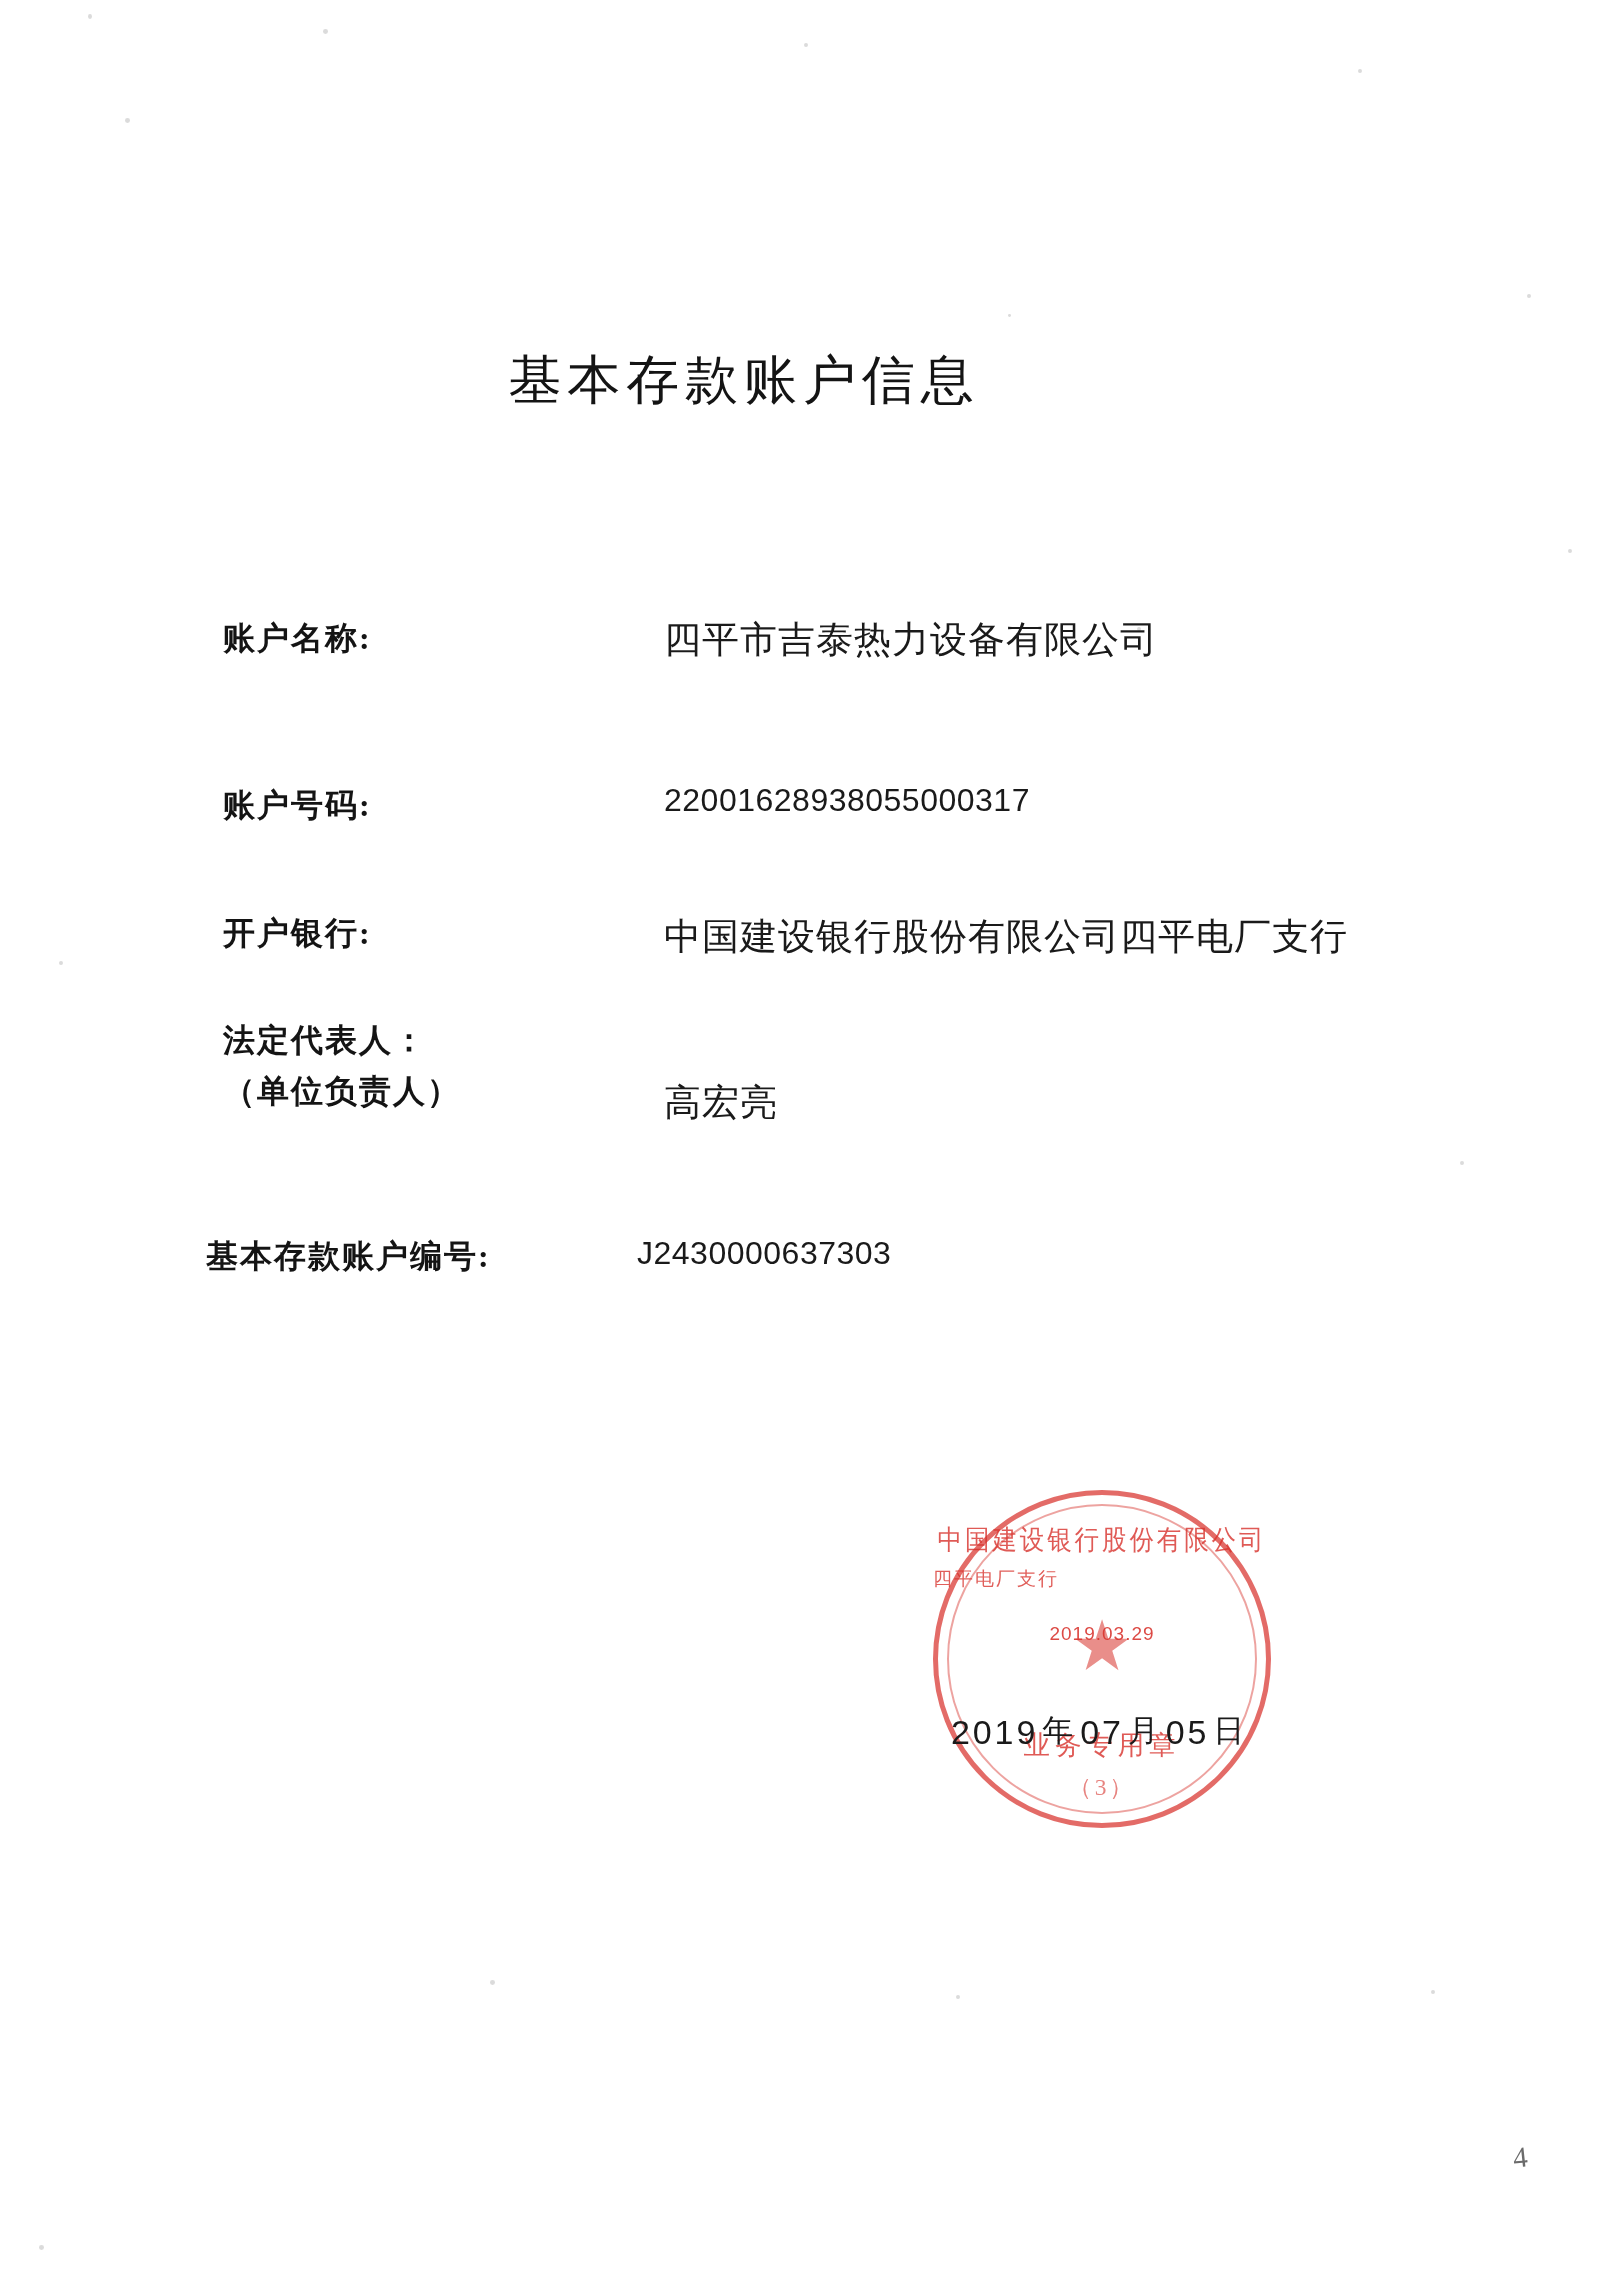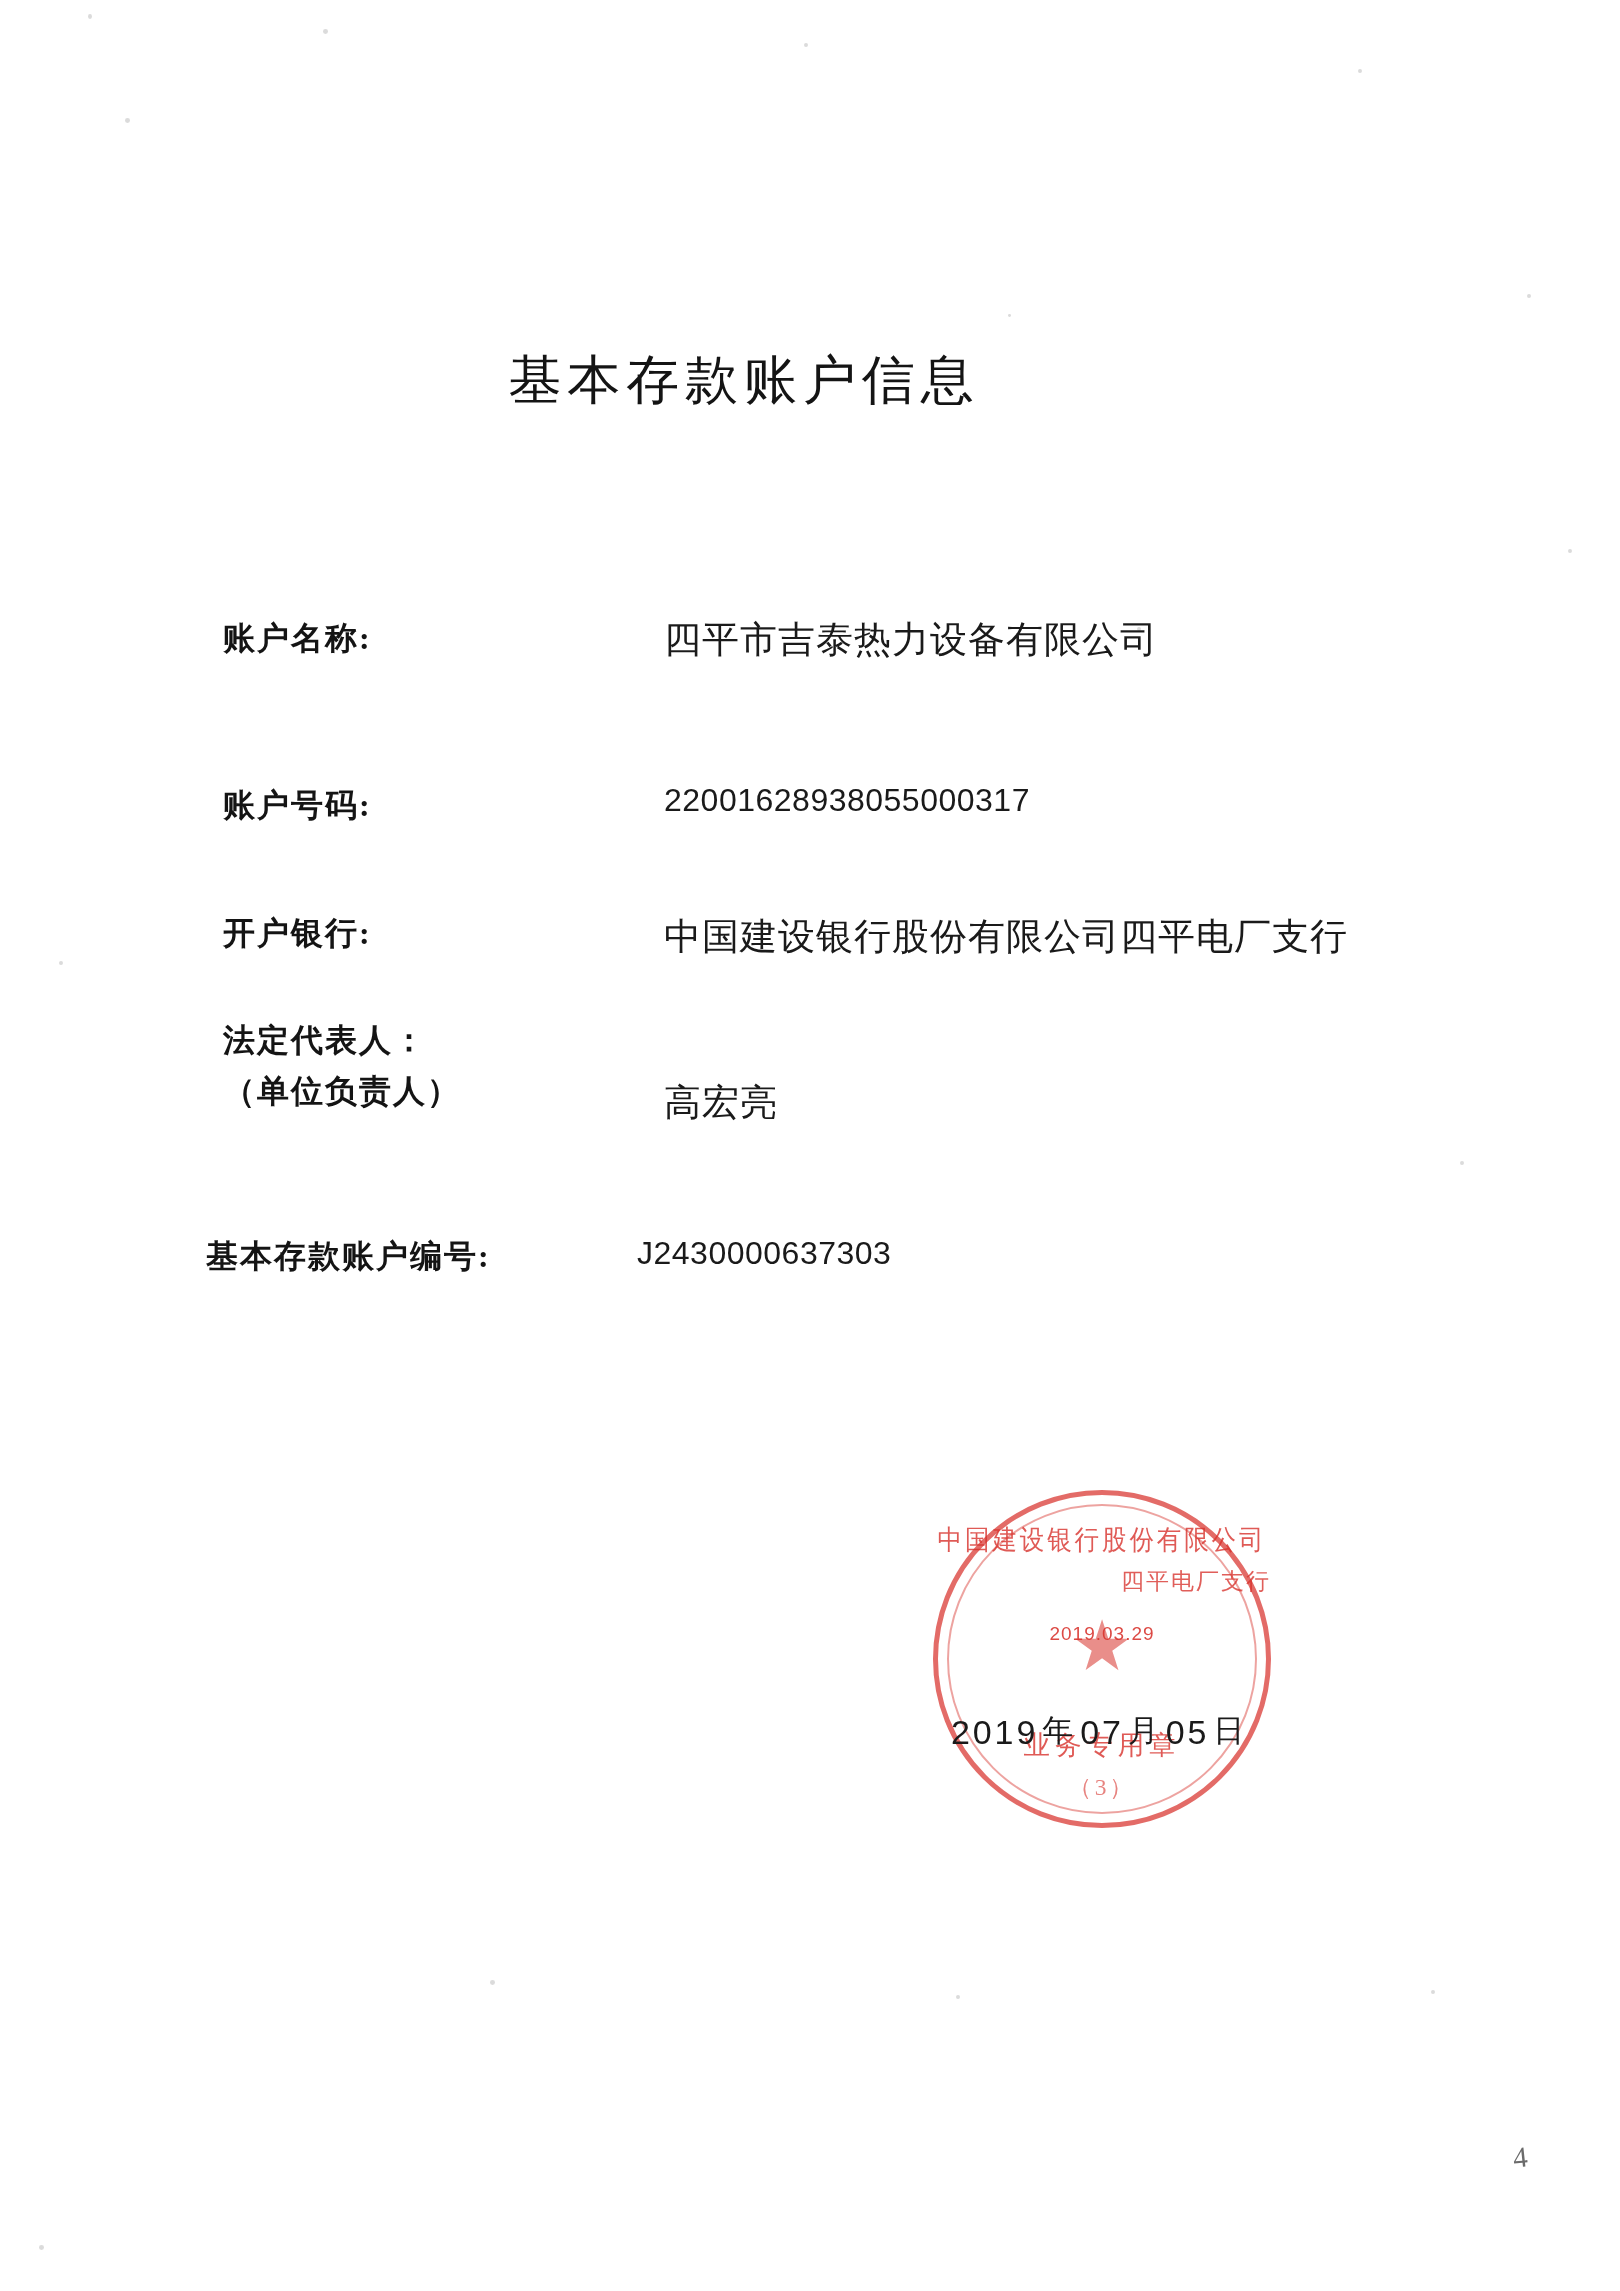--- a/index.html
+++ b/index.html
@@ -144,22 +144,22 @@
     letter-spacing: 2.9px;
     color: #d8322c;
     opacity: .8;
     font-family: "Liberation Serif", "DejaVu Serif", serif;
     transform: scaleY(1.12);
   }
   .seal .arc-top2 {
     position: absolute;
     width: 100%;
     top: 76px;
-    text-align: right;
-    font-size: 23px;
+    text-align: left;
+    font-size: 19px;
     letter-spacing: 2px;
     color: #d8322c;
     opacity: .78;
     font-family: "Liberation Serif", "DejaVu Serif", serif;
   }
   .seal .seal-date {
     position: absolute;
     width: 100%;
     top: 133px;
     text-align: center;

